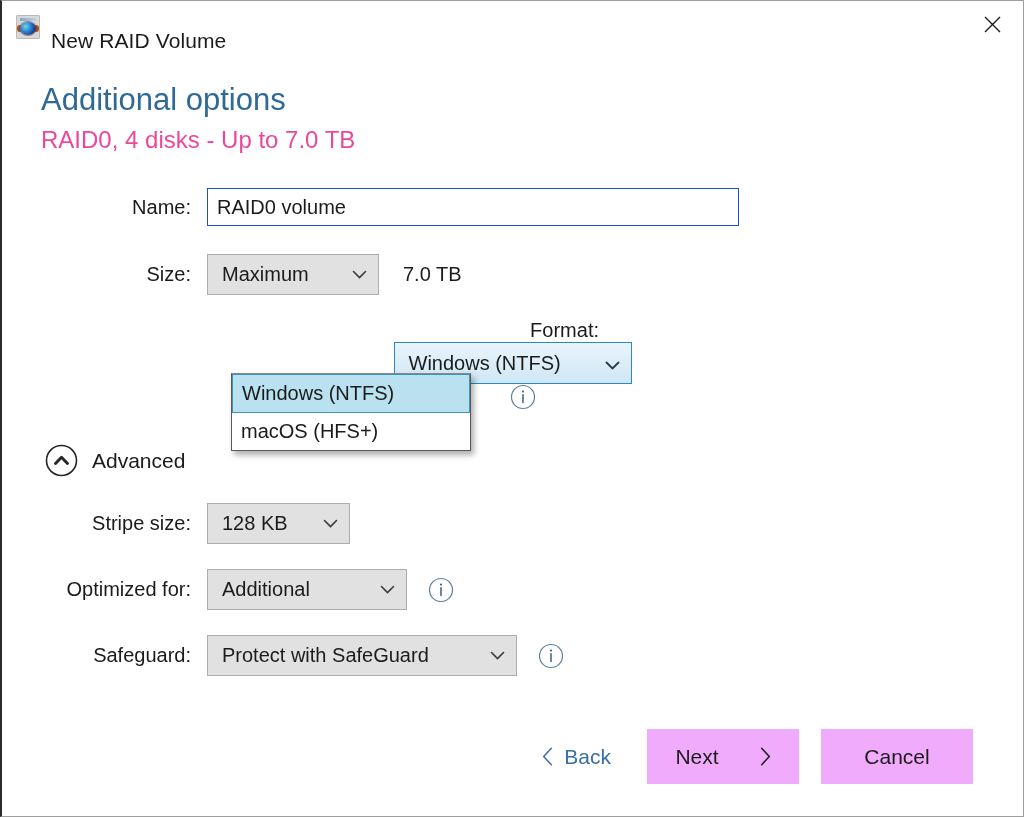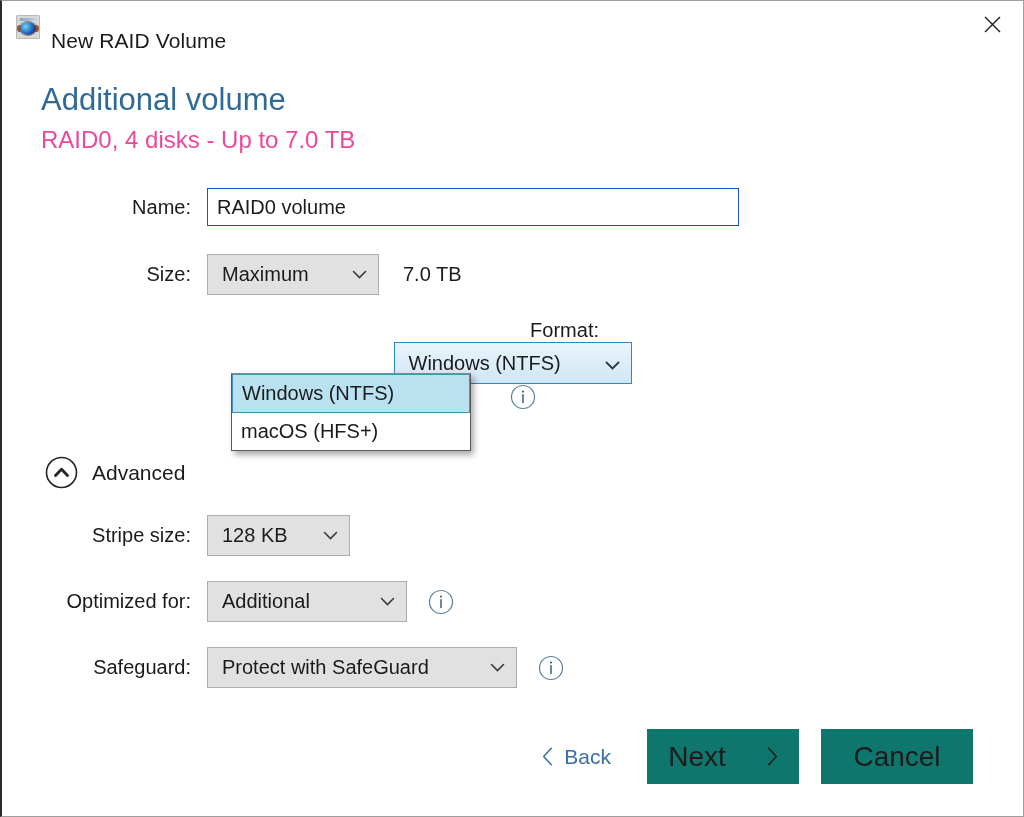--- a/index.html
+++ b/index.html
@@ -229,21 +229,21 @@
     background: #b9e1f0;
     border: 1px solid #3f93b5;
     height: 39px;
   }
 
   
   .advanced-row {
     display: flex;
     align-items: center;
     padding-left: 43px;
-    margin-top: 46px;
+    margin-top: 34px;
     cursor: pointer;
     width: 200px;
   }
   .adv-toggle {
     width: 33px;
     height: 33px;
     flex: 0 0 auto;
   }
   .adv-toggle svg { display: block; }
   .adv-label {
@@ -270,24 +270,24 @@
     font-size: 21px;
     cursor: pointer;
     margin-right: 36px;
     user-select: none;
   }
   .back-link .chev { margin-right: 11px; display: flex; align-items: center; }
   .btn {
     box-sizing: border-box;
     width: 152px;
     height: 55px;
-    background: #0f766e;
+    background: #f0abfc;
     border: 0;
     font-family: "Liberation Sans", sans-serif;
-    font-size: 28px;
+    font-size: 21px;
     color: #1b1b1b;
     display: inline-flex;
     align-items: center;
     justify-content: center;
     cursor: pointer;
     gap: 28px;
   }
   .btn + .btn { margin-left: 22px; }
   .btn .chev { margin-left: 13px; display: flex; align-items: center; }
 </style>
@@ -306,21 +306,21 @@
     <div class="title-text">New RAID Volume</div>
 
     <button class="close-btn">
       <svg width="17" height="17" viewBox="0 0 17 17" aria-hidden="true">
         <path d="M1 1 L16 16 M16 1 L1 16" stroke="#1b1b1b" stroke-width="1.4" fill="none"></path>
       </svg>
     </button>
   </div>
 
   <div class="header">
-    <div class="page-title">Additional volume</div>
+    <div class="page-title">Additional options</div>
     <div class="page-subtitle">RAID0, 4 disks - Up to 7.0 TB</div>
   </div>
 
   <div class="form">
 
     <div class="row" style="margin-top:0;">
       <div class="row-label">Name:</div>
       <input class="text-input" type="text" value="RAID0 volume" style="">
     </div>
 

